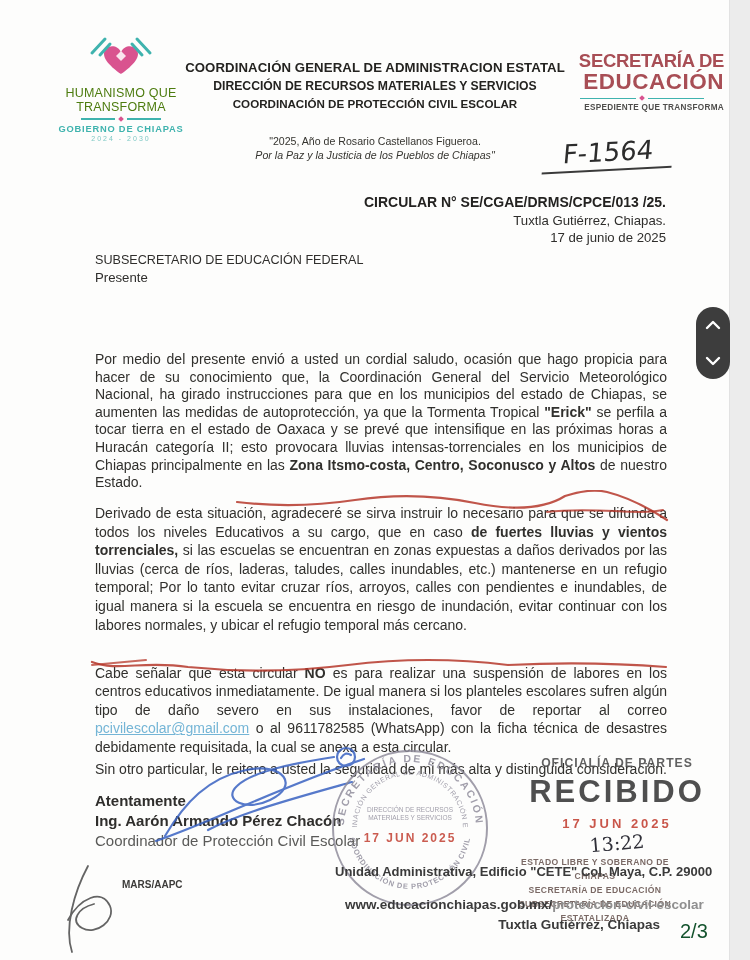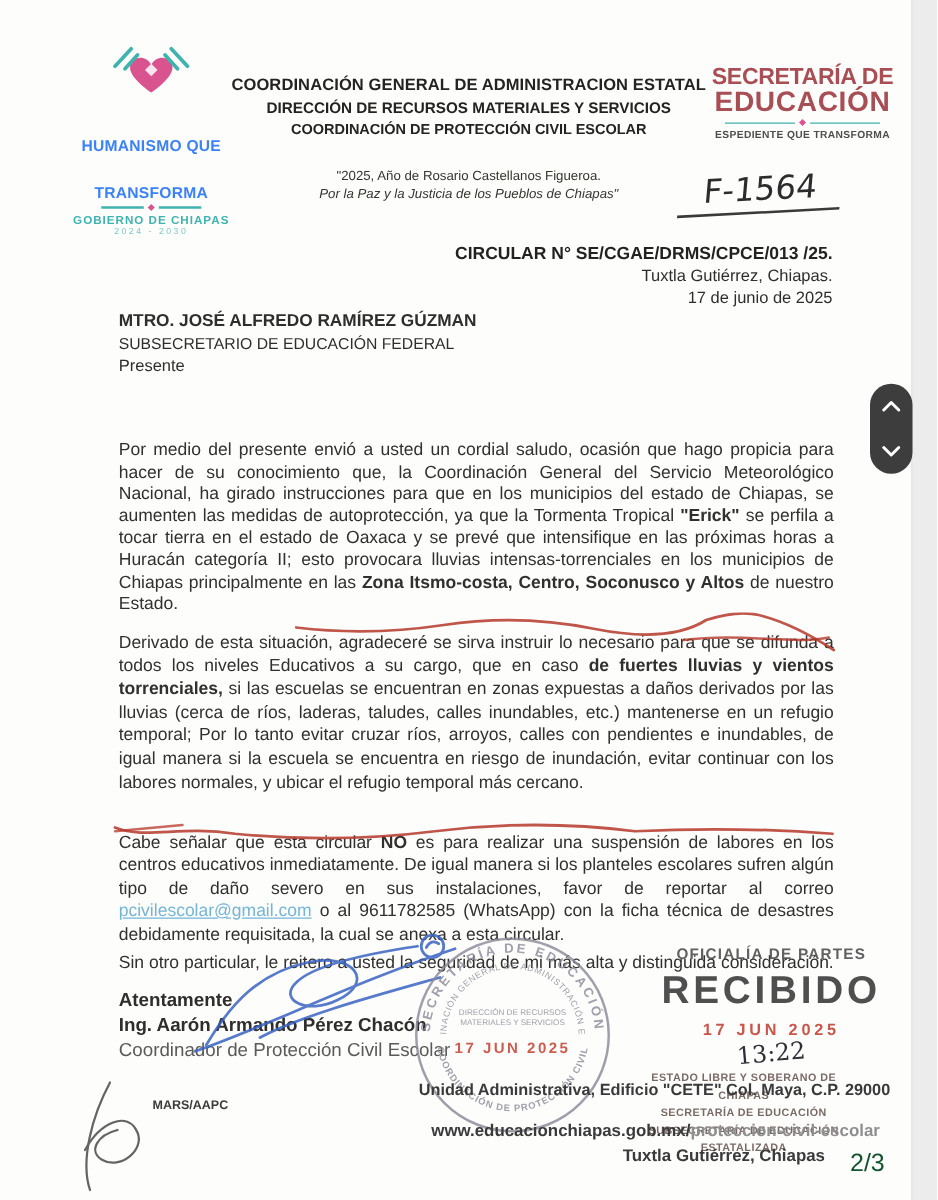--- a/index.html
+++ b/index.html
@@ -5,35 +5,35 @@
   html,body{margin:0;padding:0;background:#ffffff;}
   .page{position:relative;width:750px;height:960px;background:#fdfdfc;overflow:hidden;
         font-family:"Liberation Sans",sans-serif;color:#2f2e2c;}
   .abs{position:absolute;}
 
   
   .edge-strip{right:0;top:0;width:20px;height:960px;background:#ececec;border-left:1px solid #e2e2e2;}
 
   
   .logo-left{left:50px;top:36px;width:142px;text-align:center;}
-  .ll-t{color:#3b82f6;font-weight:bold;font-size:12.5px;line-height:1.12;letter-spacing:.2px;margin-top:23px;}
+  .ll-t{color:#4d7c0f;font-weight:normal;font-size:12.5px;line-height:1.12;letter-spacing:.2px;}
   .ll-org{color:#3fb3ae;font-weight:bold;font-size:9.3px;letter-spacing:.8px;margin-top:3px;}
   .ll-years{color:#7fc9c5;font-size:7px;letter-spacing:2px;margin-top:1px;}
   .divider{display:flex;align-items:center;justify-content:center;gap:4px;margin:3px auto 0;}
   .dl{height:1.5px;background:#3fb3ae;width:34px;}
   .dd{width:4px;height:4px;background:#d9538f;transform:rotate(45deg);}
 
   .head-center{left:185px;top:60px;width:380px;text-align:center;color:#242320;}
   .hc1{font-weight:bold;font-size:13.2px;letter-spacing:.1px;}
   .hc2{font-weight:bold;font-size:12.2px;margin-top:4px;}
   .hc3{font-weight:bold;font-size:11.6px;margin-top:4px;}
   .motto{left:205px;top:134px;width:340px;text-align:center;font-size:10.6px;color:#35342f;line-height:1.35;}
   .motto .it{font-style:italic;}
 
-  .logo-right{left:560px;top:52px;width:164px;text-align:center;}
+  .logo-right{left:560px;top:52px;width:164px;text-align:right;}
   .lr-t1{color:#a84e55;font-weight:800;font-size:18.5px;letter-spacing:-.3px;line-height:1;}
   .lr-t2{color:#a84e55;font-weight:800;font-size:22.5px;letter-spacing:.5px;line-height:1.02;}
   .lr-tag{color:#4f4e4c;font-weight:bold;font-size:8.2px;letter-spacing:.3px;margin-top:3px;}
 
   .folio{left:543px;top:137px;width:130px;text-align:center;font-size:26px;color:#2c2c2c;
          transform:rotate(-3deg) skewX(-8deg);border-bottom:2px solid #3a3a3a;padding-bottom:2px;
          font-family:"DejaVu Sans",sans-serif;}
 
   
   .meta{left:260px;top:194px;width:406px;text-align:right;}
@@ -138,21 +138,20 @@
 
   <div class="abs folio">F-1564</div>
 
   <div class="abs meta">
     <div class="circ">CIRCULAR N° SE/CGAE/DRMS/CPCE/013 /25.</div>
     <div class="pl">Tuxtla Gutiérrez, Chiapas.</div>
     <div class="dt">17 de junio de 2025</div>
   </div>
 
   <div class="abs recipient">
-    <div class="rc-name">MTRO. JOSÉ ALFREDO RAMÍREZ GÚZMAN</div>
     <div class="rc-title">SUBSECRETARIO DE EDUCACIÓN FEDERAL</div>
     <div class="rc-present">Presente</div>
   </div>
 
 
   <p class="abs par p1"><span>Por medio del presente envió a usted un cordial saludo, ocasión que hago propicia para hacer de su conocimiento que, la Coordinación General del Servicio Meteorológico Nacional, ha girado instrucciones para que en los municipios del estado de Chiapas, se aumenten las medidas de autoprotección, ya que la Tormenta Tropical </span><span class="b">"Erick"</span><span> se perfila a tocar tierra en el estado de Oaxaca y se prevé que intensifique en las próximas horas a Huracán categoría II; esto provocara lluvias intensas-torrenciales en los municipios de Chiapas principalmente en las </span><span class="b">Zona Itsmo-costa, Centro, Soconusco y Altos</span><span> de nuestro Estado.</span></p>
 
   <p class="abs par p2"><span>Derivado de esta situación, agradeceré se sirva instruir lo necesario para que se difunda a todos los niveles Educativos a su cargo, que en caso </span><span class="b">de fuertes lluvias y vientos torrenciales,</span><span> si las escuelas se encuentran en zonas expuestas a daños derivados por las lluvias (cerca de ríos, laderas, taludes, calles inundables, etc.) mantenerse en un refugio temporal; Por lo tanto evitar cruzar ríos, arroyos, calles con pendientes e inundables, de igual manera si la escuela se encuentra en riesgo de inundación, evitar continuar con los labores normales, y ubicar el refugio temporal más cercano.</span></p>
 
   <p class="abs par p3"><span>Cabe señalar que esta circular </span><span class="b">NO</span><span> es para realizar una suspensión de labores en los centros educativos inmediatamente. De igual manera si los planteles escolares sufren algún tipo de daño severo en sus instalaciones, favor de reportar al correo </span><span class="lnk">pcivilescolar@gmail.com</span><span> o al 9611782585 (WhatsApp) con la ficha técnica de desastres debidamente requisitada, la cual se anexa a esta circular.</span></p>

